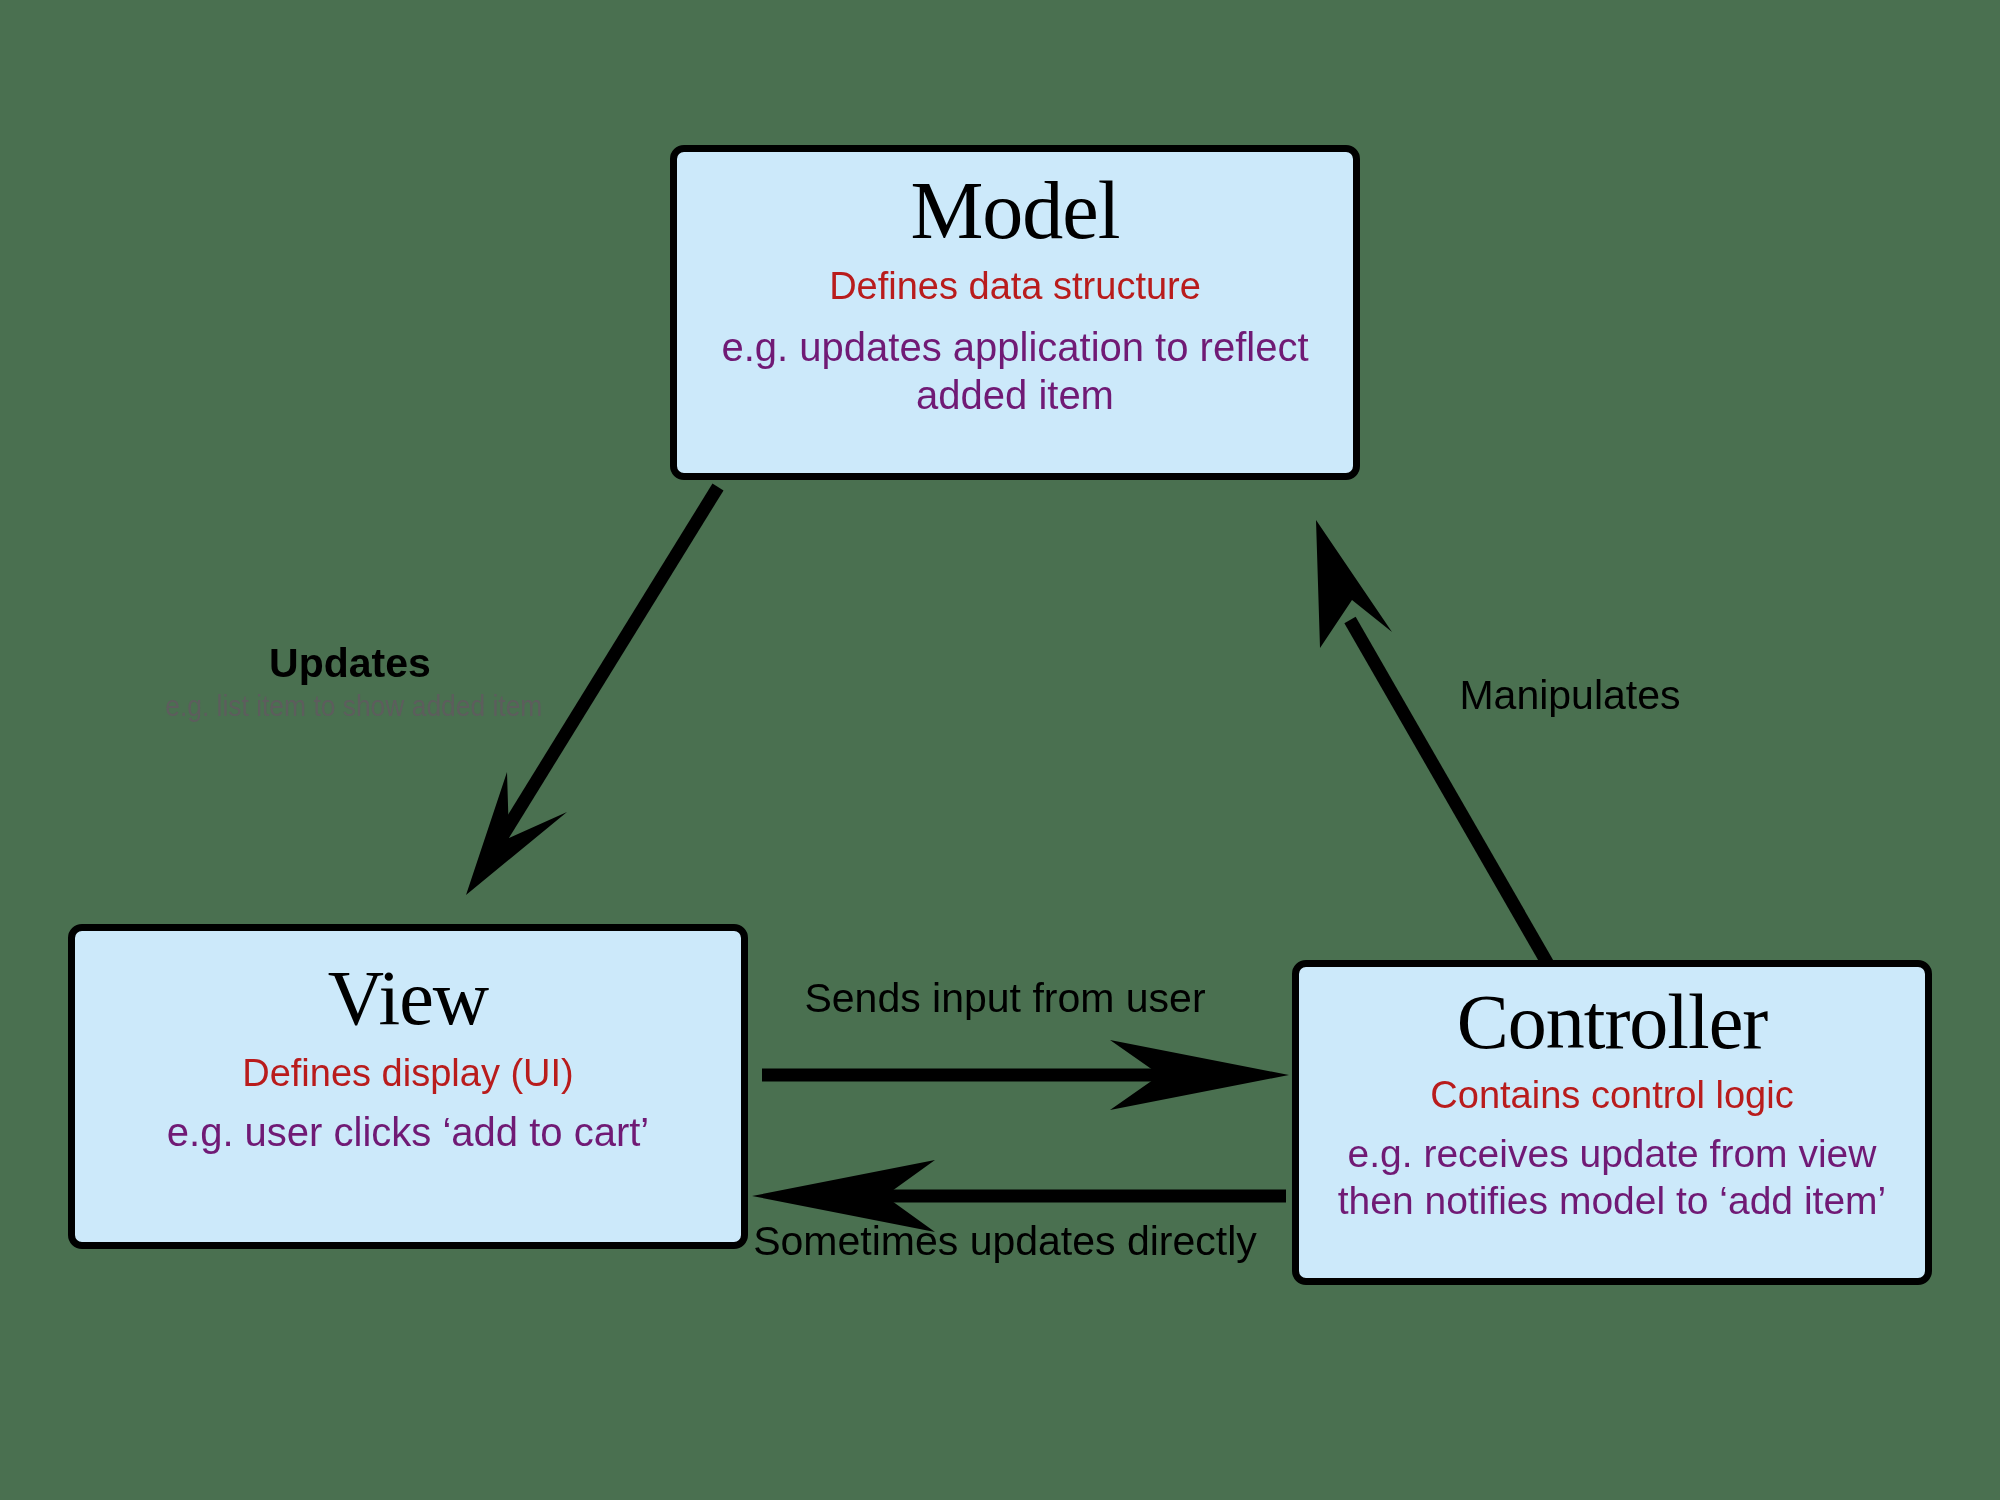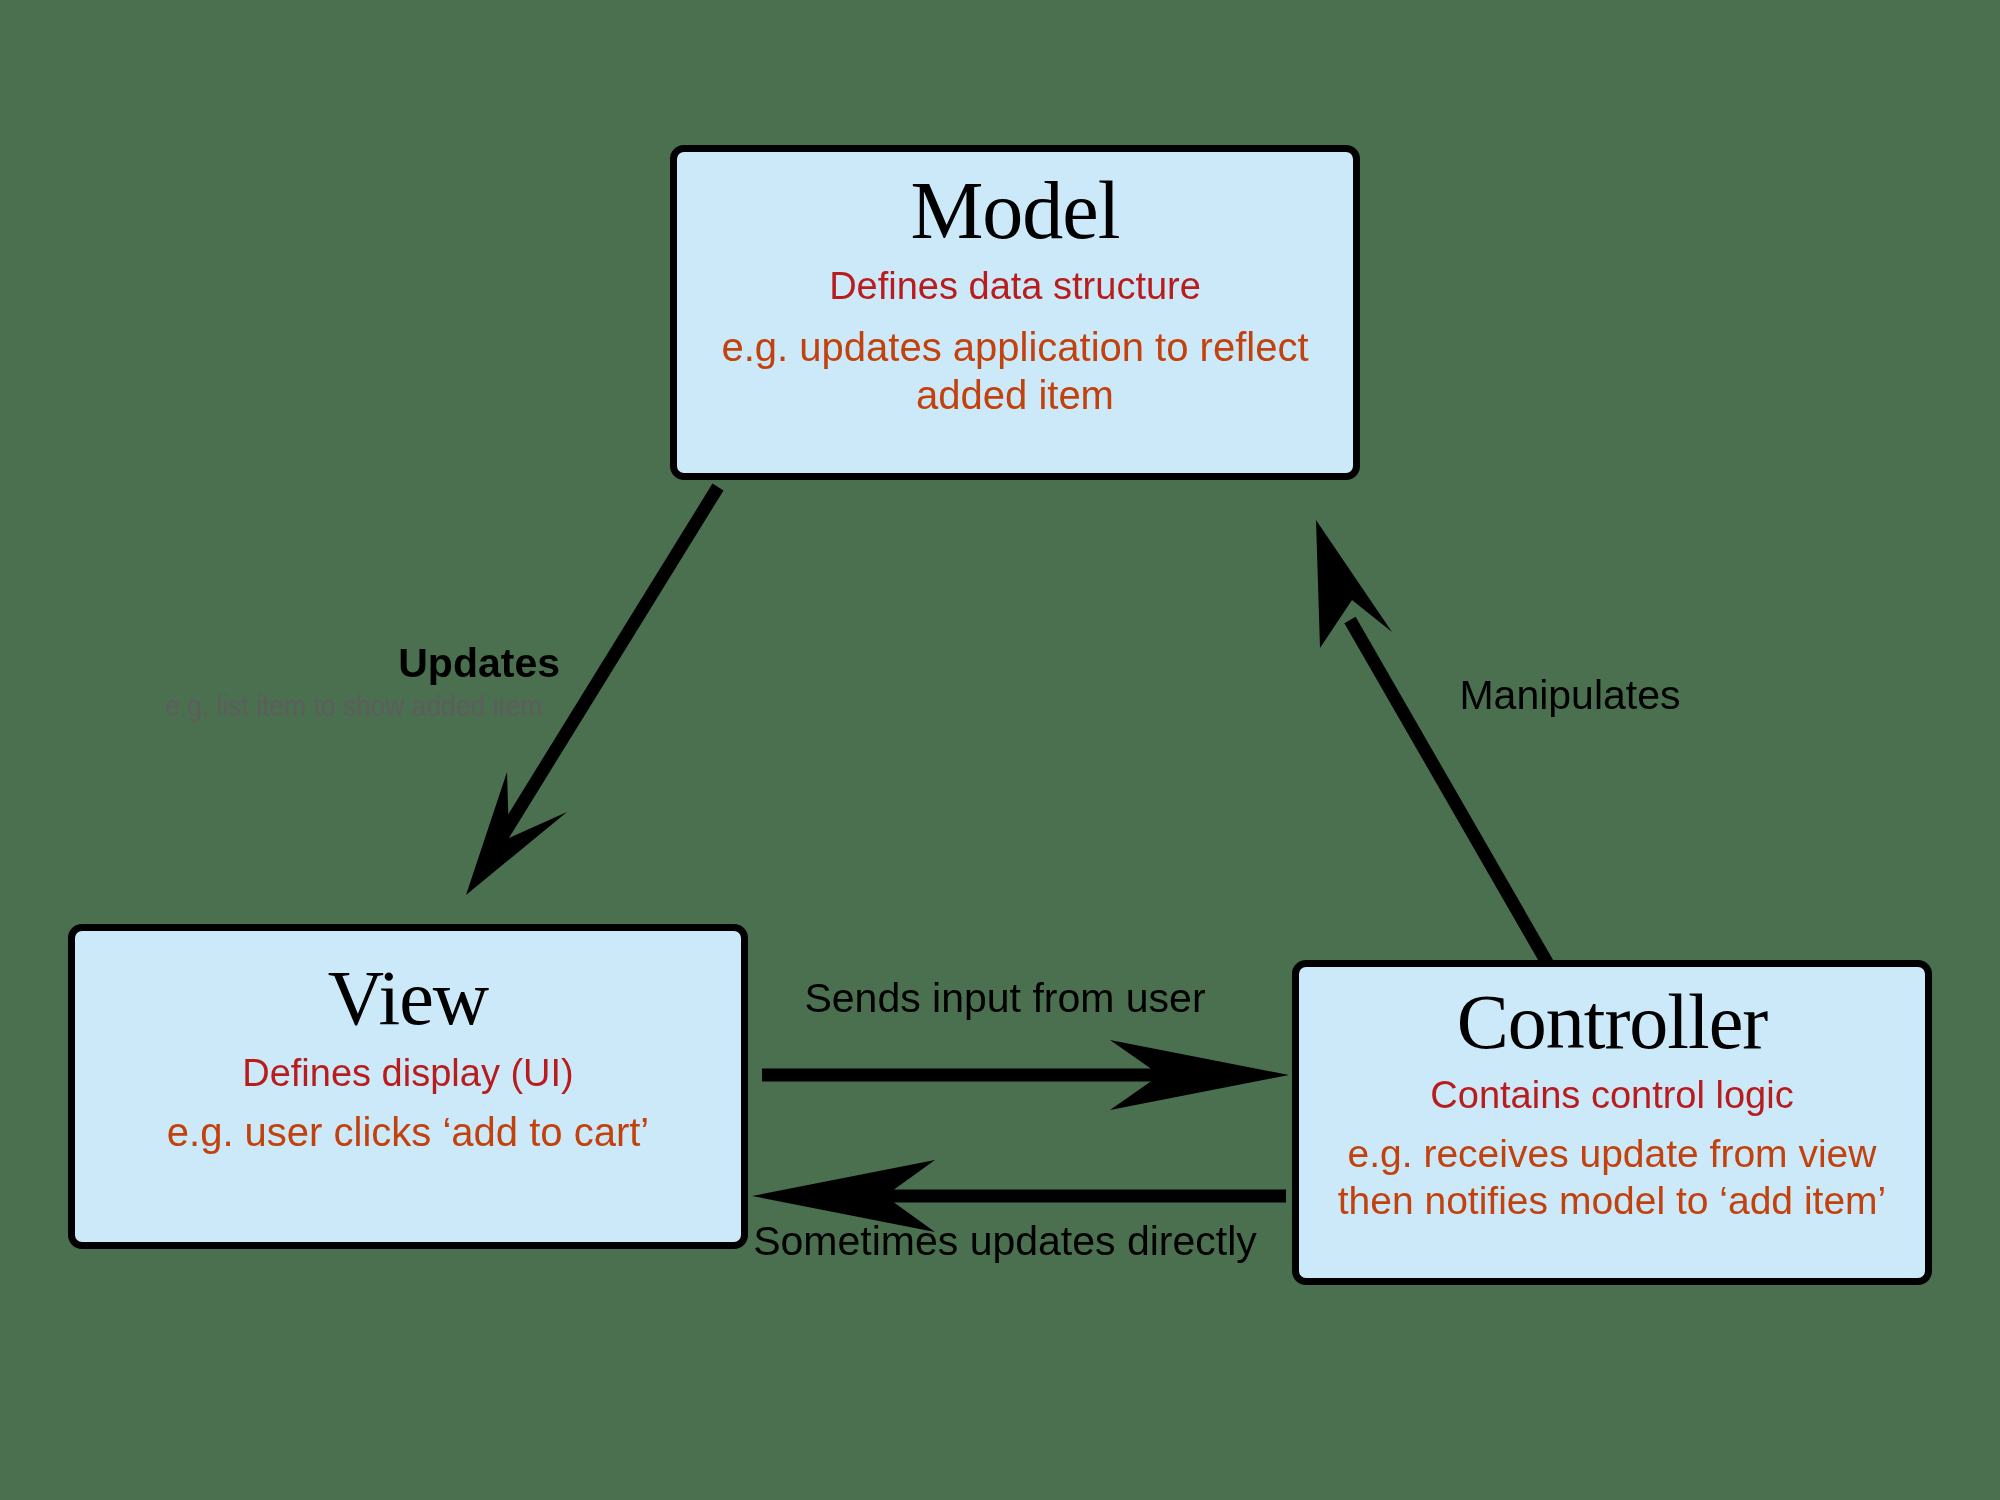--- a/index.html
+++ b/index.html
@@ -45,21 +45,21 @@
   .node-sub {
     font-family: "Liberation Sans", "DejaVu Sans", sans-serif;
     font-size: 38px;
     line-height: 1.12;
     color: #b91c1c;
   }
   .node-eg {
     font-family: "Liberation Sans", "DejaVu Sans", sans-serif;
     font-size: 40px;
     line-height: 1.22;
-    color: #c2410c;
+    color: #701a75;
     white-space: pre-line;
   }
 
   
   #node-model {
     left: 670px;  top: 145px;  width: 690px;  height: 335px;
     padding-top: 18px;
   }
   #node-model .node-title { font-size: 82px; }
   #node-model .node-sub   { margin-top: 2px; }
@@ -95,21 +95,21 @@
   .edge-label .lbl-sub {
     display: block;
     color: #5d5d5d;
     font-family: "Liberation Sans", "DejaVu Sans", sans-serif;
     font-size: 30px;
     transform: scaleX(0.88);
     margin-top: 2px;
   }
 
   #label-updates      { left: 140px;  top: 640px;  width: 420px; }
-  #label-updates .lbl-main   { font-size: 41px; font-weight: bold; text-align: right; }
+  #label-updates .lbl-main   { font-size: 41px; font-weight: bold; }
 
   #label-manipulates  { left: 1400px; top: 672px;  width: 340px; }
   #label-manipulates .lbl-main { font-size: 41px; font-weight: normal; }
 
   #label-sends        { left: 770px;  top: 975px;  width: 470px; }
   #label-sends .lbl-main { font-size: 41px; font-weight: normal; }
 
   #label-sometimes    { left: 740px;  top: 1218px; width: 530px; }
   #label-sometimes .lbl-main { font-size: 41px; font-weight: normal; }
 </style>

